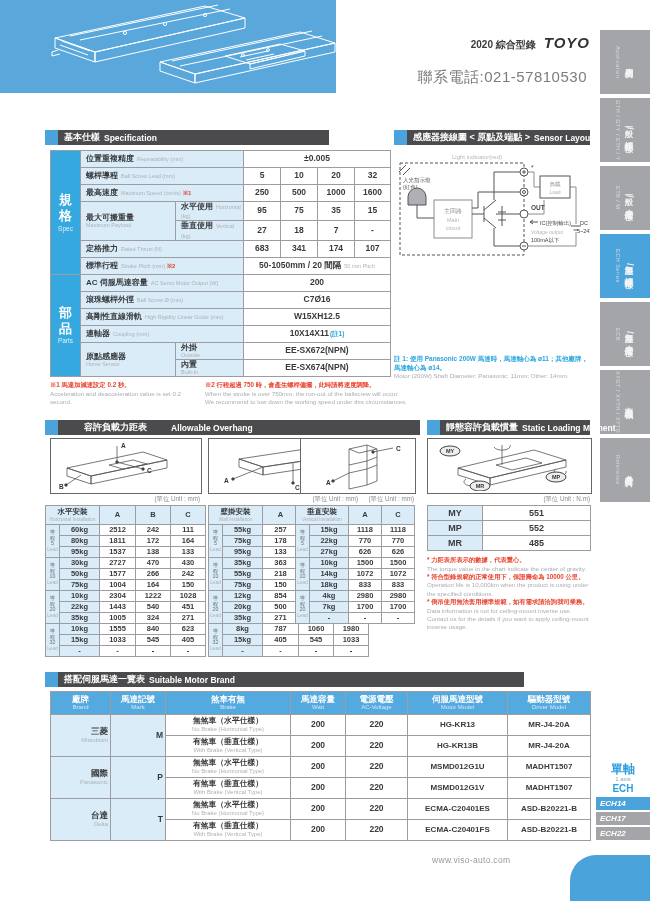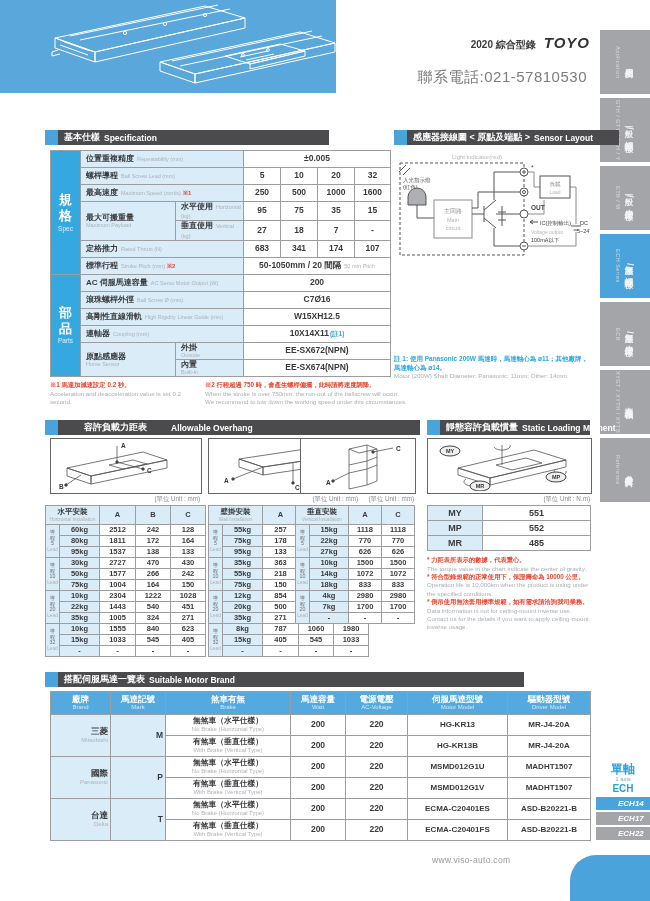--- a/index.html
+++ b/index.html
@@ -20,21 +20,21 @@
   .side-tab .en{writing-mode:vertical-rl;font-size:5.5px;color:#d9dadc;letter-spacing:.5px;}
   .side-tab .zh{writing-mode:vertical-rl;font-size:8.5px;font-weight:bold;color:#f4f4f5;letter-spacing:1px;}
   .st1{top:30px;}.st2{top:98px;}.st3{top:166px;}.st4{top:234px;}.st5{top:302px;}.st6{top:370px;}.st7{top:438px;}
 
   
   .secbar{height:15px;background:#4b4b4d;display:flex;align-items:center;}
   .secbar .sq{width:13px;height:15px;background:#4aa3da;flex:0 0 13px;}
   .secbar .tzh{color:#fff;font-weight:bold;font-size:9px;margin-left:6px;white-space:nowrap;}
   .secbar .ten{color:#fff;font-weight:bold;font-size:8.5px;margin-left:4px;white-space:nowrap;}
   .sb-spec{left:45px;top:130px;width:284px;}
-  .sb-sensor{left:394px;top:130px;width:225px;}
+  .sb-sensor{left:394px;top:130px;width:196px;}
   .sb-over{left:45px;top:420px;width:375px;gap:20px;}
   .sb-mom{left:427px;top:420px;width:163px;}
   .sb-motor{left:45px;top:672px;width:479px;}
 
   
   table.tbl{border-collapse:collapse;table-layout:fixed;}
   .tbl td{border:1px solid #9b9da1;background:#fff;text-align:center;vertical-align:middle;
           font-size:8.5px;font-weight:bold;color:#3a3a3c;padding:0 2px;line-height:1.15;}
   .tbl .sub{color:#aeb2b6;font-size:5.5px;font-weight:normal;margin-left:3px;}
   .tbl .stk .sub, .tbl td.stk .sub{display:block;margin-left:0;}
@@ -75,21 +75,21 @@
   
   .diagbox{border:1px solid #666;background:#fff;}
   .unit{font-size:6.3px;color:#8a8c90;text-align:right;}
 
   
   .axis-blk{left:596px;top:763px;width:54px;text-align:center;line-height:1.1;}
   .axis-zh{color:#2b9fdd;font-weight:bold;font-size:12px;display:block;}
   .axis-en{color:#7fa9c9;font-size:6px;display:block;}
   .axis-series{color:#2b9fdd;font-weight:bold;font-size:10px;display:block;}
   .ech-tab{left:596px;width:54px;height:13px;background:#a4a5a9;color:#fff;
-           font-size:8px;font-weight:bold;font-style:italic;line-height:13px;padding-left:22px;box-sizing:border-box;}
+           font-size:8px;font-weight:bold;font-style:italic;line-height:13px;padding-left:4px;box-sizing:border-box;}
   .ech-tab.active{background:#4aa3da;}
   .et1{top:797px;}.et2{top:812px;}.et3{top:827px;}
 
   .website{top:855px;left:432px;font-size:8.5px;color:#9a9a9c;letter-spacing:.3px;}
   .blob{right:0;bottom:0;width:80px;height:46px;background:#4aa3da;border-top-left-radius:26px;}
 
   svg text{font-family:"Liberation Sans", sans-serif;}
 </style>
 </head>
 <body>
@@ -415,21 +415,21 @@
         <td colspan="2" class="oh stk"><span class="ct">水平安裝</span><span class="sub">Horizontal Installation</span></td>
         <td class="oh"><span class="ct">A</span></td>
         <td class="oh"><span class="ct">B</span></td>
         <td class="oh"><span class="ct">C</span></td>
       </tr>
       <tr>
         <td rowspan="3" class="ld"><span class="ct">導<br>程<br>5</span><span class="sub">Lead</span></td>
         <td class="kg"><span class="ct">60kg</span></td>
         <td><span class="ct">2512</span></td>
         <td><span class="ct">242</span></td>
-        <td><span class="ct">128</span></td>
+        <td><span class="ct">111</span></td>
       </tr>
       <tr>
         <td class="kg"><span class="ct">80kg</span></td>
         <td><span class="ct">1811</span></td>
         <td><span class="ct">172</span></td>
         <td><span class="ct">164</span></td>
       </tr>
       <tr>
         <td class="kg"><span class="ct">95kg</span></td>
         <td><span class="ct">1537</span></td>

